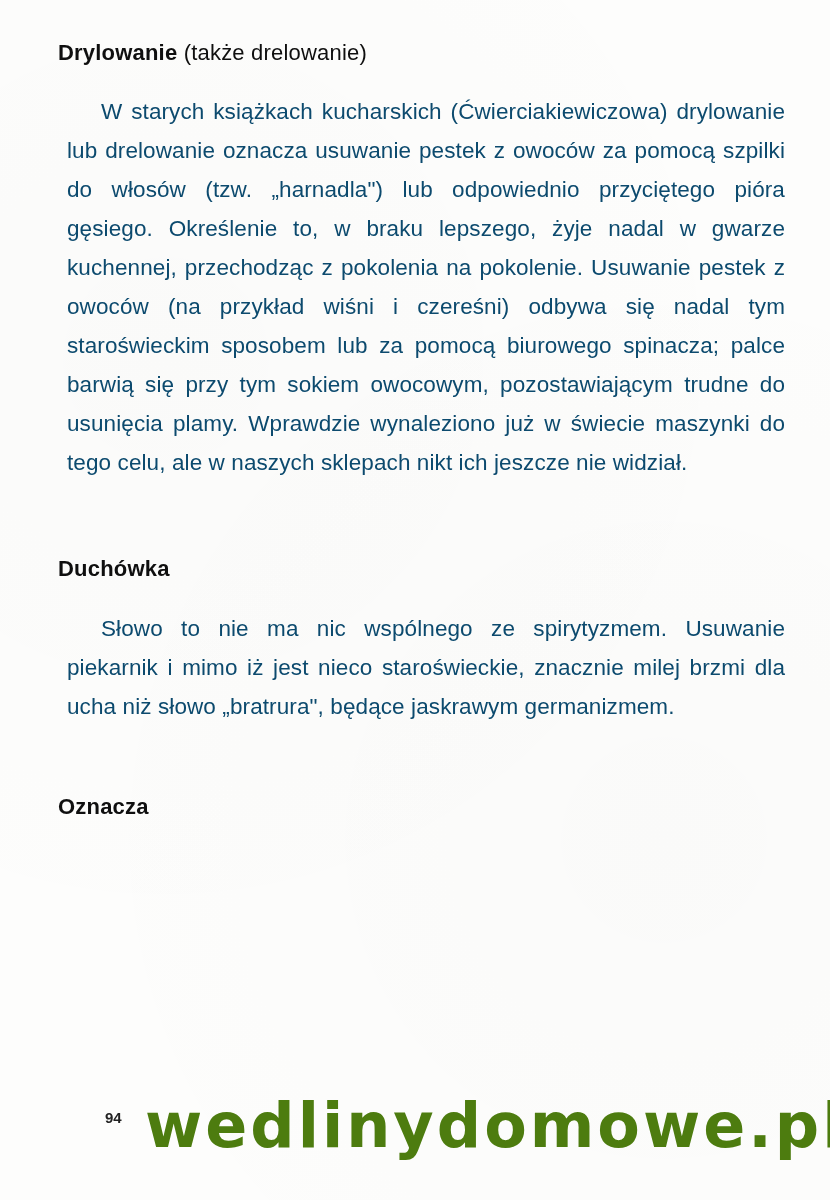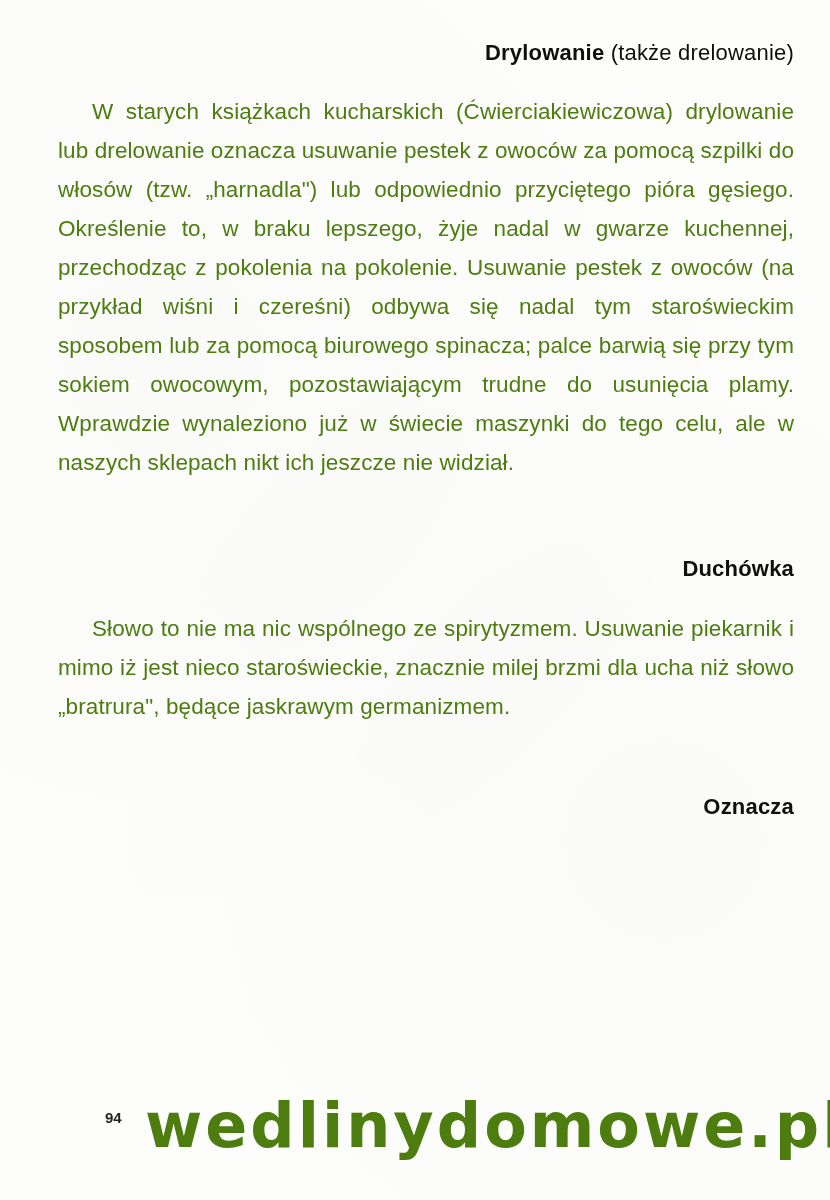--- a/index.html
+++ b/index.html
@@ -29,32 +29,31 @@
     width: 736px;
   }
   .entry { margin-bottom: 10px; }
   .entry-title {
     font-size: 22px;
     font-weight: bold;
     letter-spacing: 0.2px;
     color: #0f0f0f;
     margin: 0 0 26px 0;
     line-height: 1.2;
-    text-align: right;
   }
   .entry-title .normal {
     font-weight: normal;
   }
   .para {
     font-size: 22.5px;
     line-height: 39px;
     text-align: justify;
     text-justify: inter-word;
-    margin: 0;
-    color: #4d7c0f;
+    margin: 9px;
+    color: #0c4a6e;
     letter-spacing: 0.1px;
   }
   .para.indent { text-indent: 34px; }
   .gap-1 { height: 64px; }
   .gap-3 { height: 58px; }
   .footer {
     position: absolute;
     left: 58px;
     top: 1103px;
     width: 740px;

